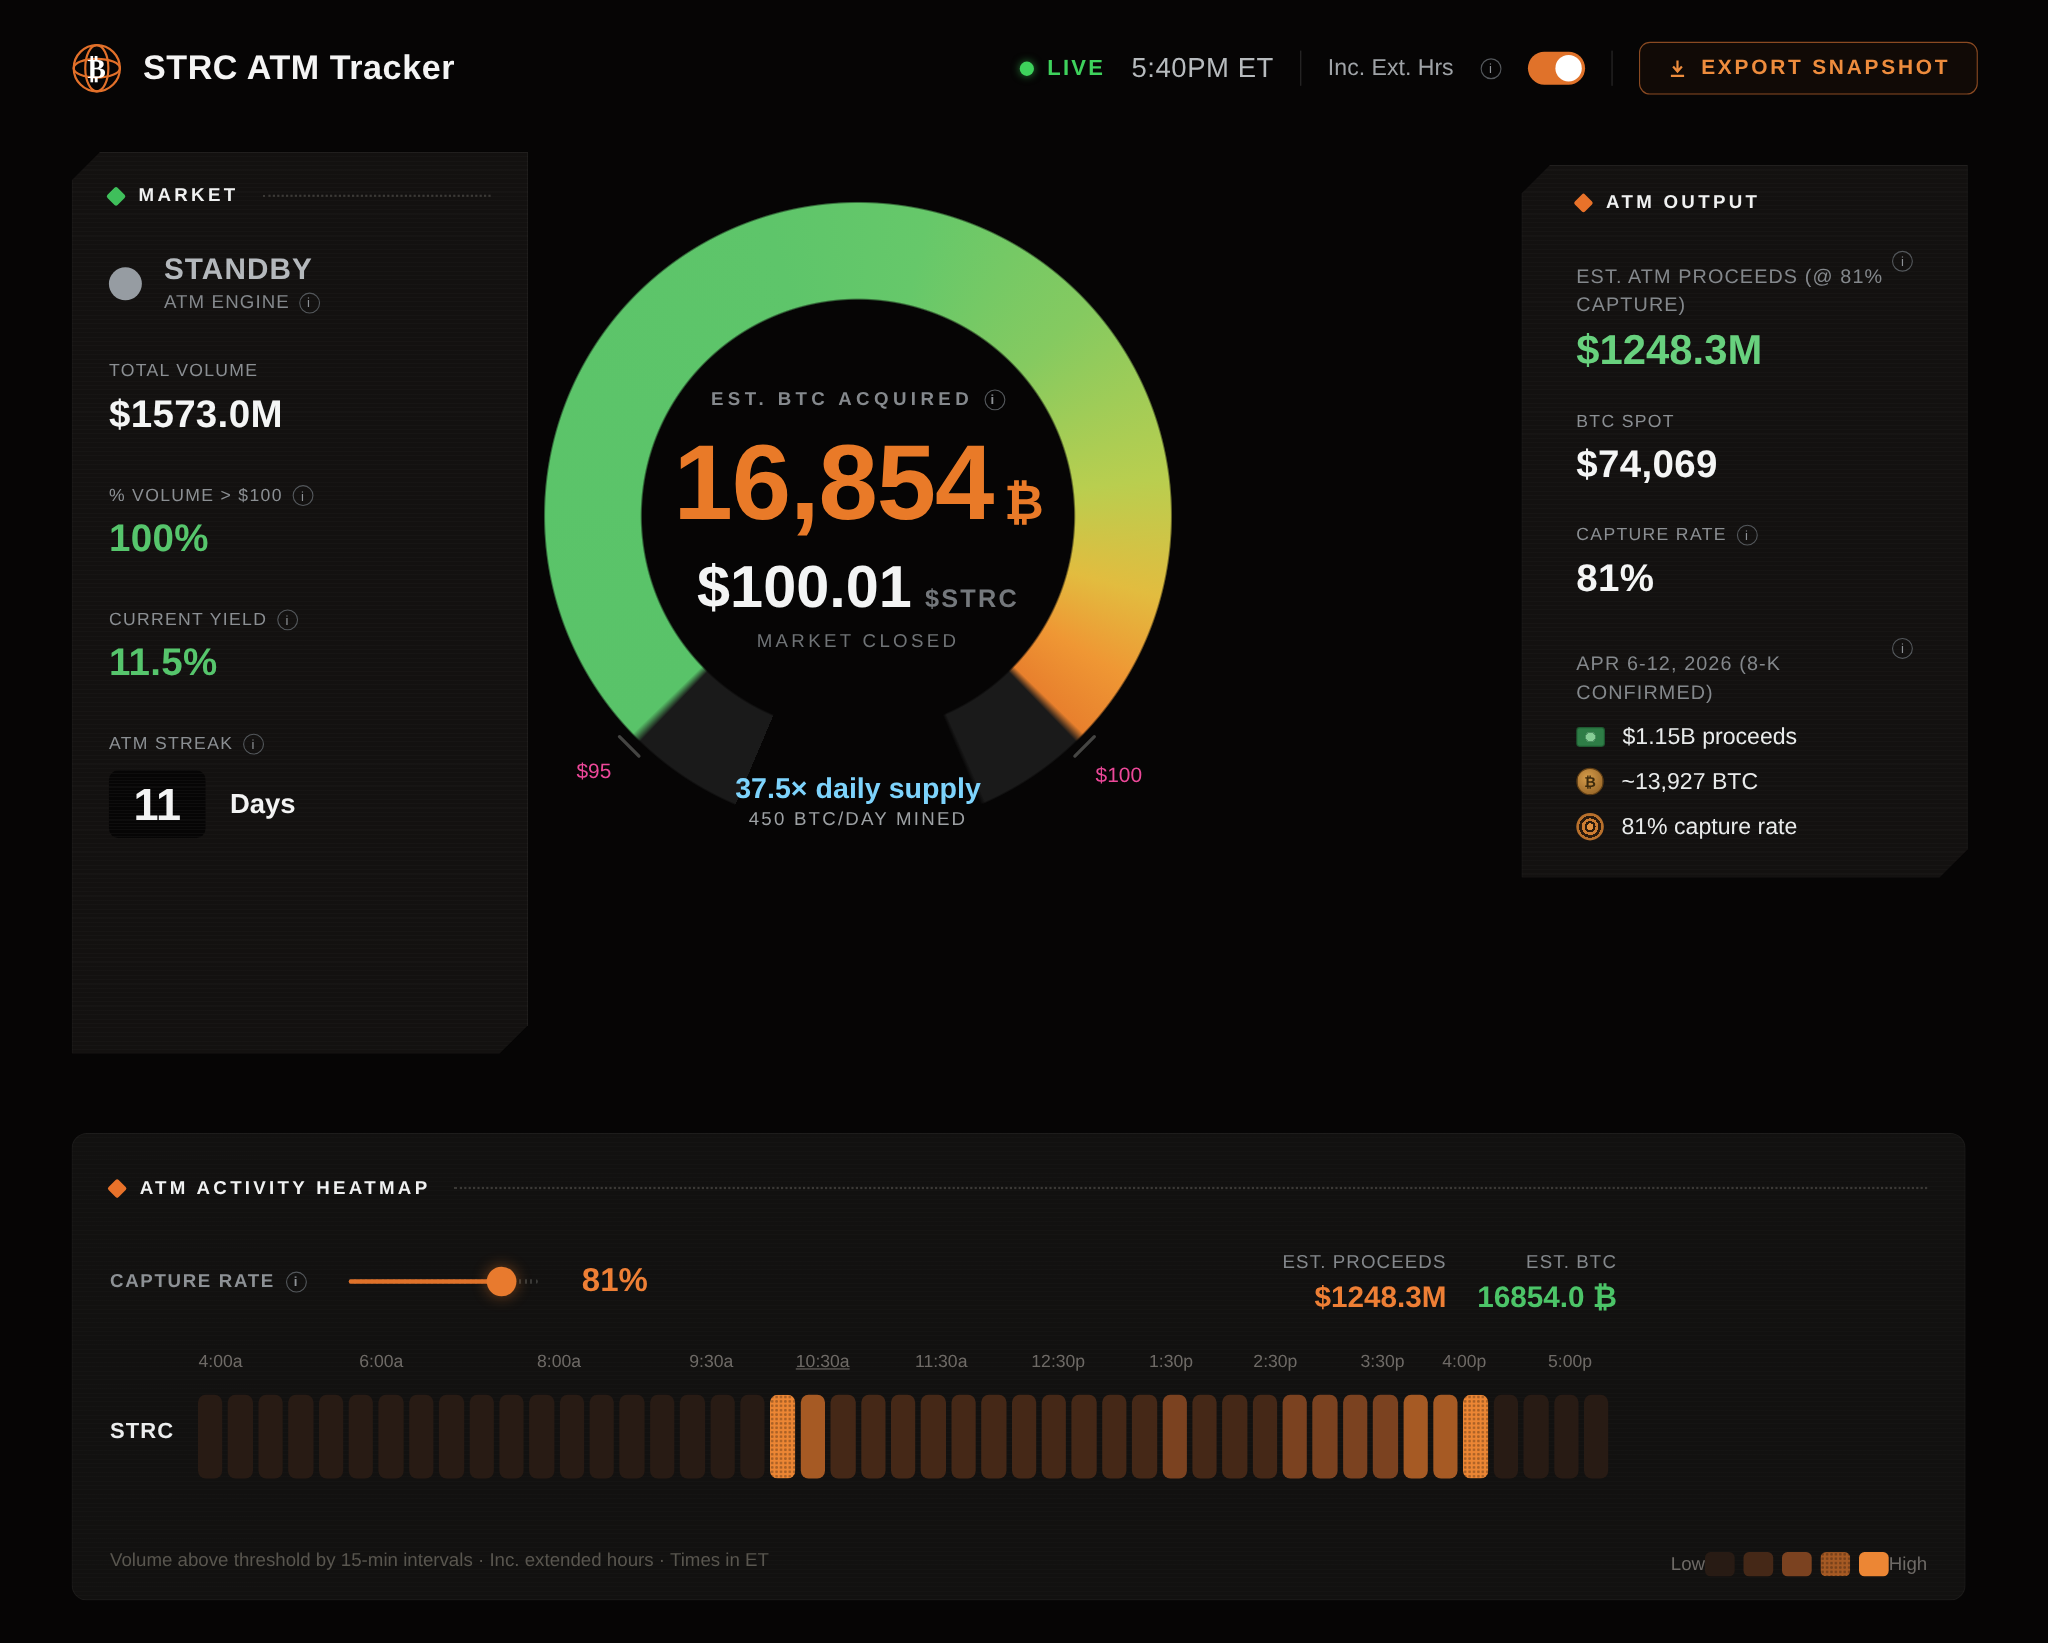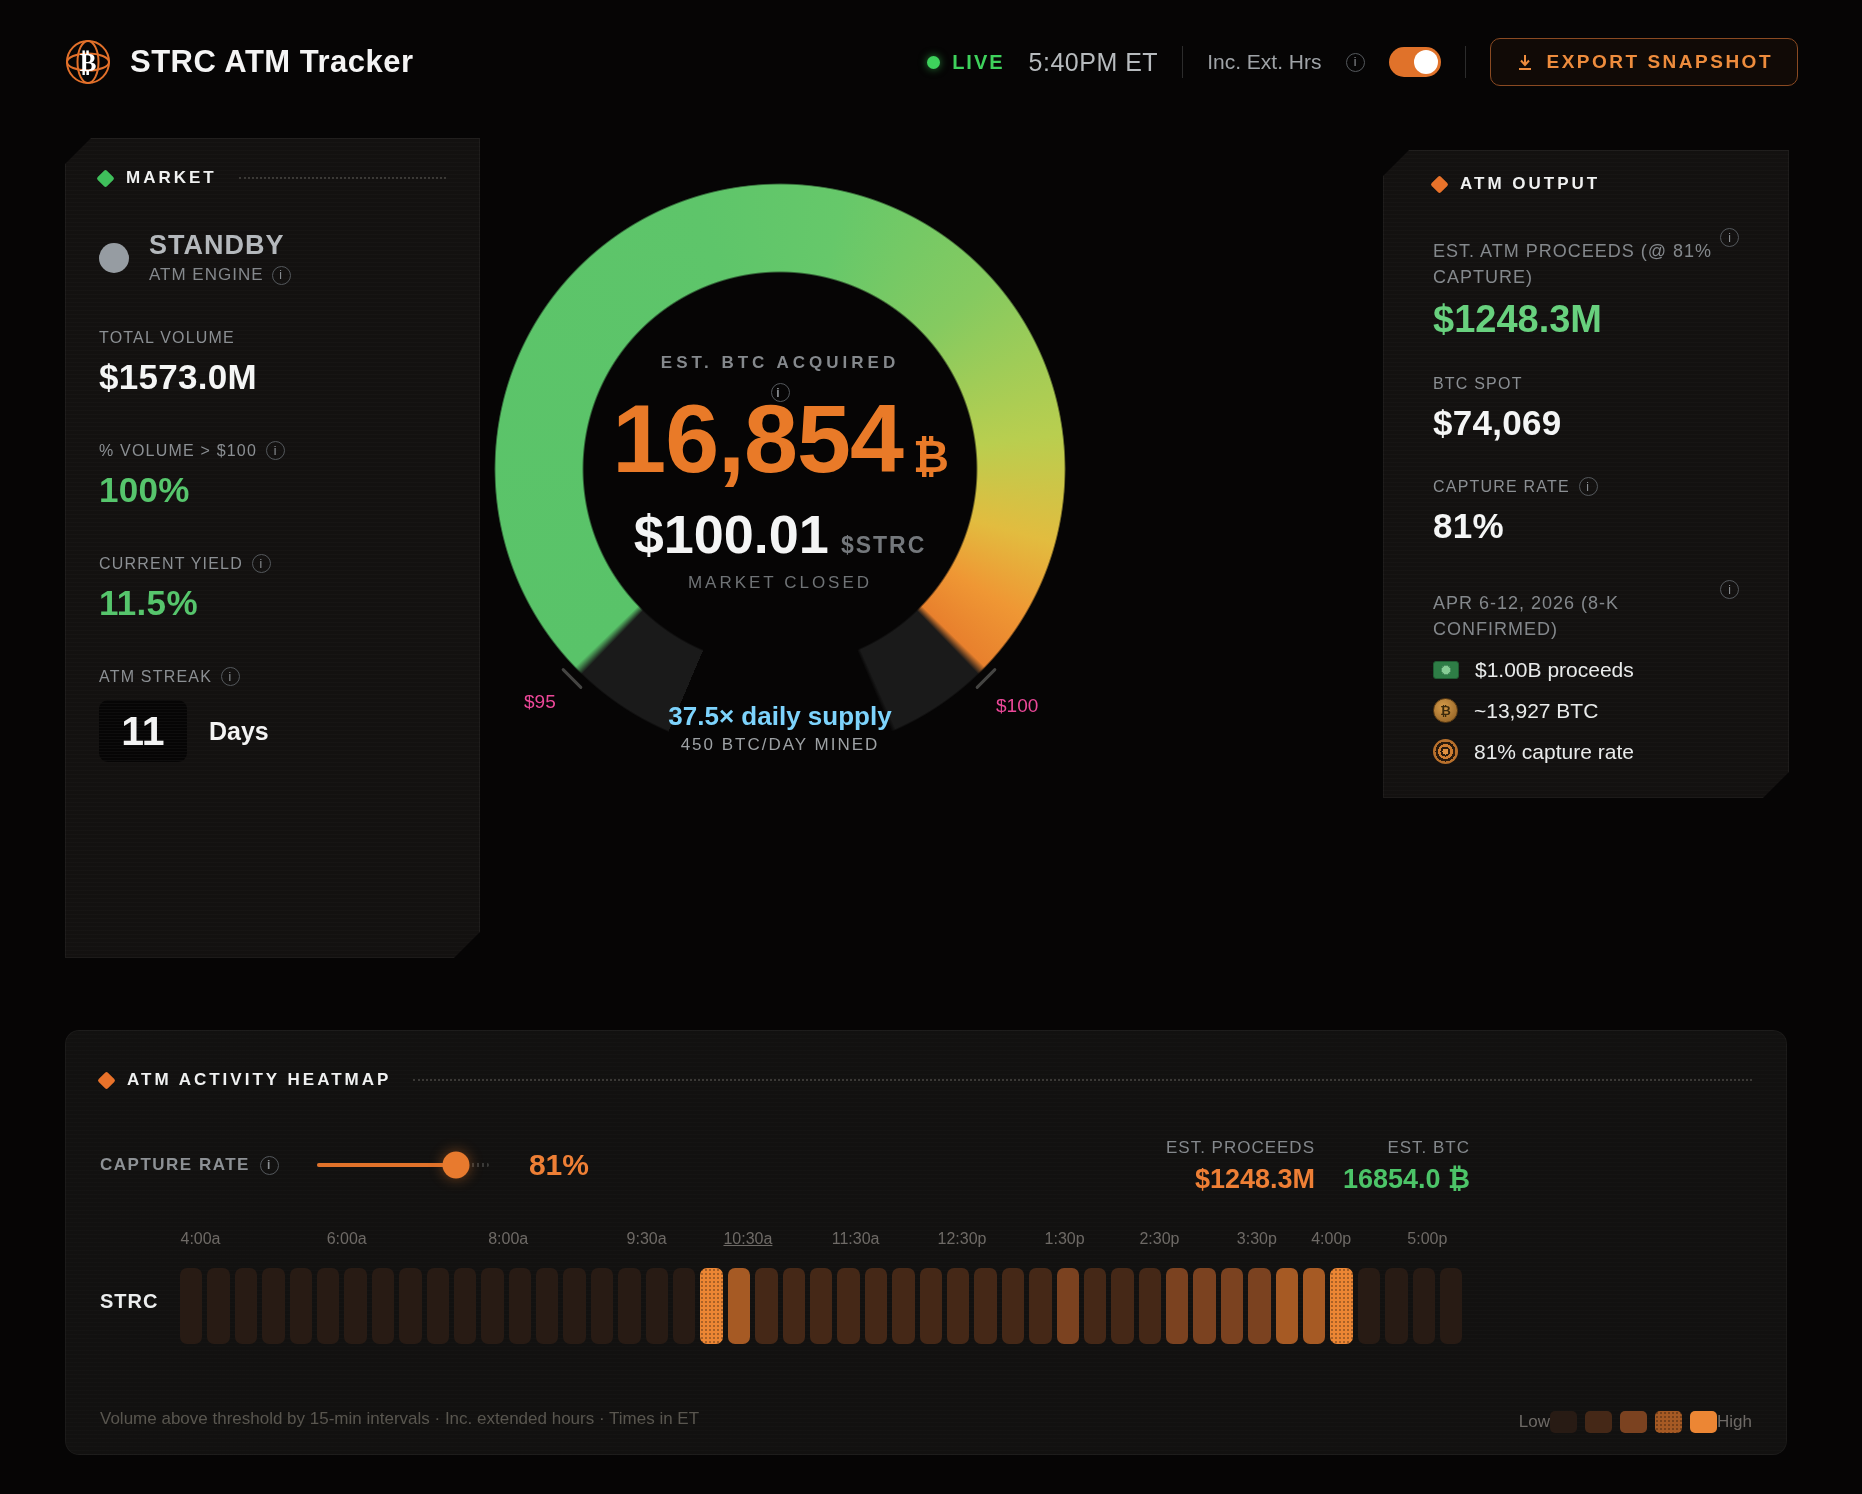--- a/index.html
+++ b/index.html
@@ -60,21 +60,21 @@
   .ring { position:absolute; left:0; top:0; width:572px; height:572px; border-radius:50%;
     background:conic-gradient(from 203deg,
       #1a1a1a 0deg 21deg, #59c369 23deg, #5ec56a 140deg, #66c86a 170deg,
       #85ca60 205deg, #b9ce4f 240deg, #e2bc3f 262deg, #ef9734 278deg,
       #e8802d 291deg, #1a1a1a 293deg 313deg, transparent 314deg 360deg);
     -webkit-mask:radial-gradient(circle closest-side, transparent 196px, #000 198px 284px, transparent 286px);
             mask:radial-gradient(circle closest-side, transparent 196px, #000 198px 284px, transparent 286px); }
   .gtick { position:absolute; width:28px; height:3px; background:#454543; border-radius:2px; }
   .gtick.min { left:64px; top:494px; transform:rotate(45deg); }
   .gtick.max { left:478px; top:494px; transform:rotate(-45deg); }
-  .gline { position:absolute; width:100%; text-align:center;flex-direction:column; }
+  .gline { position:absolute; width:100%; text-align:center; }
   .g-minmax { position:absolute; font-size:19px; color:#ec4899; }
   .g-min { left:30px; top:508px; }
   .g-max { left:502px; top:512px; }
   .g-label { top:170px; font-size:17px; font-weight:600; color:#85898d; letter-spacing:4px; display:flex; justify-content:center; align-items:center; gap:10px; }
   .g-value { top:200px; font-size:97px; font-weight:800; color:#e97a28; letter-spacing:-1px; }
   .g-value .btc { font-family:"DejaVu Sans",sans-serif; font-size:44px; font-weight:700; margin-left:10px; }
   .g-price { top:320px; font-size:54px; font-weight:700; color:#f3f4f4; }
   .g-price .ticker { font-size:23px; font-weight:700; color:#74787c; letter-spacing:2px; margin-left:12px; }
   .g-status { top:390px; font-size:17px; font-weight:500; color:#6f7376; letter-spacing:3px; }
   .g-supply { top:518px; font-size:26px; font-weight:700; color:#7dd3fc; }
@@ -265,21 +265,21 @@
       <div class="stat-value">81%</div>
     </div>
     <div class="rp-block">
       <div class="label-row">
         <div class="wrap-label">APR 6-12, 2026 (8-K CONFIRMED)</div>
         <i class="info"></i>
       </div>
       <div class="confirmed-list">
         <div class="c-item">
           <span class="ic-bill"></span>
-          <span class="c-text">$1.00B proceeds</span>
+          <span class="c-text">$1.15B proceeds</span>
         </div>
         <div class="c-item">
           <span class="ic-coin">₿</span>
           <span class="c-text">~13,927 BTC</span>
         </div>
         <div class="c-item">
           <span class="ic-target"></span>
           <span class="c-text">81% capture rate</span>
         </div>
       </div>

